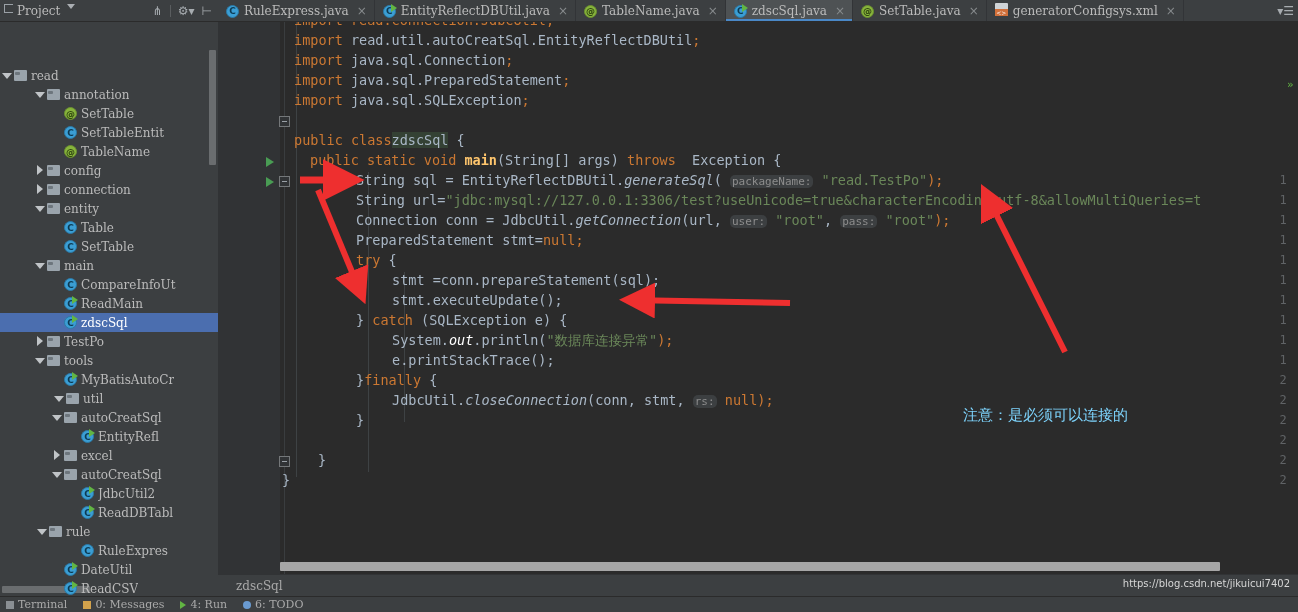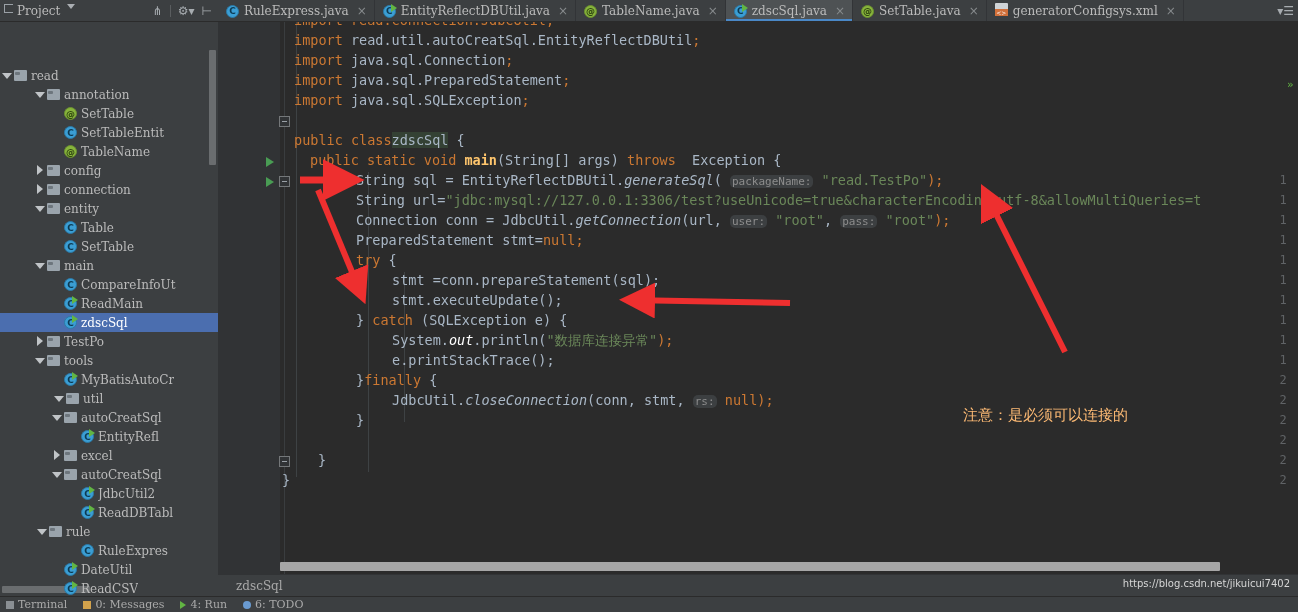--- a/index.html
+++ b/index.html
@@ -175,21 +175,21 @@
     position: absolute; left: 62px; right: 14px; bottom: 3px; height: 9px;
   }
   .ed-hscroll {
     position: absolute; left: 0; width: 940px; height: 9px;
     background: #a6a6a6; border-radius: 1px;
   }
 
   
   .anno-layer { position: absolute; left: 0; top: 0; width: 1298px; height: 612px; pointer-events: none; }
   .anno-note {
-    position: absolute; color: #fdba74; font-size: 15px;
+    position: absolute; color: #7dd3fc; font-size: 15px;
     font-family: "DejaVu Sans","Liberation Sans", sans-serif;
     white-space: nowrap;
   }
 
   
   .breadcrumb {
     position: absolute; left: 218px; top: 574px; width: 1080px; height: 22px;
     background: #3c3f41; display: flex; align-items: center; padding-left: 18px;
     font-family: "DejaVu Serif","Liberation Serif",serif; font-size: 12px; color: #a9a9a9;
     border-top: 1px solid #313335;

